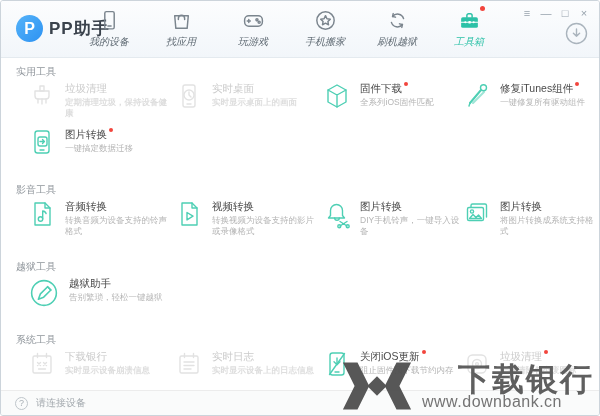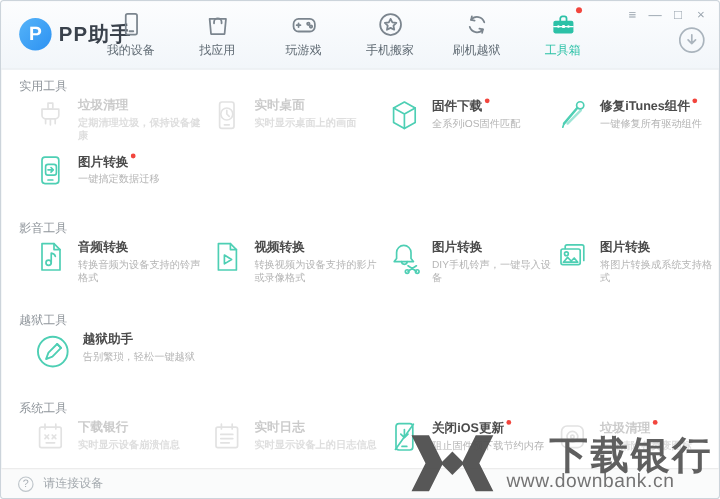--- a/index.html
+++ b/index.html
@@ -14,40 +14,40 @@
   .logo { position:absolute; left:15px; top:14px; display:flex; align-items:center; }
   .logo-mark { width:27px; height:27px; border-radius:50%;
                background:linear-gradient(135deg,#55b3f9,#2d92f2); color:#fff;
                font-weight:bold; font-size:16px; display:flex; align-items:center; justify-content:center; }
   .logo-text { margin-left:6px; font-size:17px; font-weight:bold; color:#3a424c; letter-spacing:1px; }
 
   .nav { position:absolute; left:72px; top:8px; display:flex; }
   .nav-item { width:72px; display:flex; flex-direction:column; align-items:center;
               cursor:pointer; position:relative; }
   .nav-icon { width:23px; height:23px; color:#7b858e; }
-  .nav-label { margin-top:3px; font-size:10px; color:#5f6a73; }
+  .nav-label { margin-top:3px; font-size:10px; color:#5f6a73;font-style:italic; }
   .nav-item.active .nav-label { color:#2cc1a7; }
   .nav-badge { position:absolute; top:-3px; right:20px; width:5px; height:5px;
                border-radius:50%; background:#f2453d; }
 
   .win-controls { position:absolute; top:5px; right:7px; display:flex; gap:3px; }
   .wc { width:16px; height:14px; font-size:11px; line-height:14px; text-align:center;
         color:#97a2ac; cursor:pointer; }
   .download-btn { position:absolute; top:21px; right:11px; width:23px; height:23px;
                   color:#aab4bd; cursor:pointer; }
 
   
   .section-title { position:absolute; left:15px; font-size:10px; color:#8f959b; }
   .row { position:absolute; left:25px; display:grid; grid-template-columns:147px 148px 140px 135px; }
   .cell { display:flex; cursor:pointer; }
   .ticon { width:32px; height:32px; flex:none; }
   .ticon.big { width:36px; height:36px; }
   .txt { margin-left:7px; width:112px; }
   .c4 .txt { width:98px; }
-  .t { font-size:10.5px; font-weight:bold; line-height:13px; padding-top:2px; }
+  .t { font-size:10.5px; font-weight:normal; line-height:13px; padding-top:2px; }
   .s { font-size:8.5px; line-height:11px; margin-top:2px; }
   .on  { color:#4ecfb4; }
   .on .t  { color:#4b4b4b; }
   .on .s  { color:#b5b5b5; }
   .off { color:#e2e2e2; }
   .off .t { color:#cbcbcb; }
   .off .s { color:#dedede;font-weight:bold; }
   .t .dot { display:inline-block; width:4px; height:4px; border-radius:50%;
             background:#f2453d; margin-left:2px; vertical-align:6px; }
 

